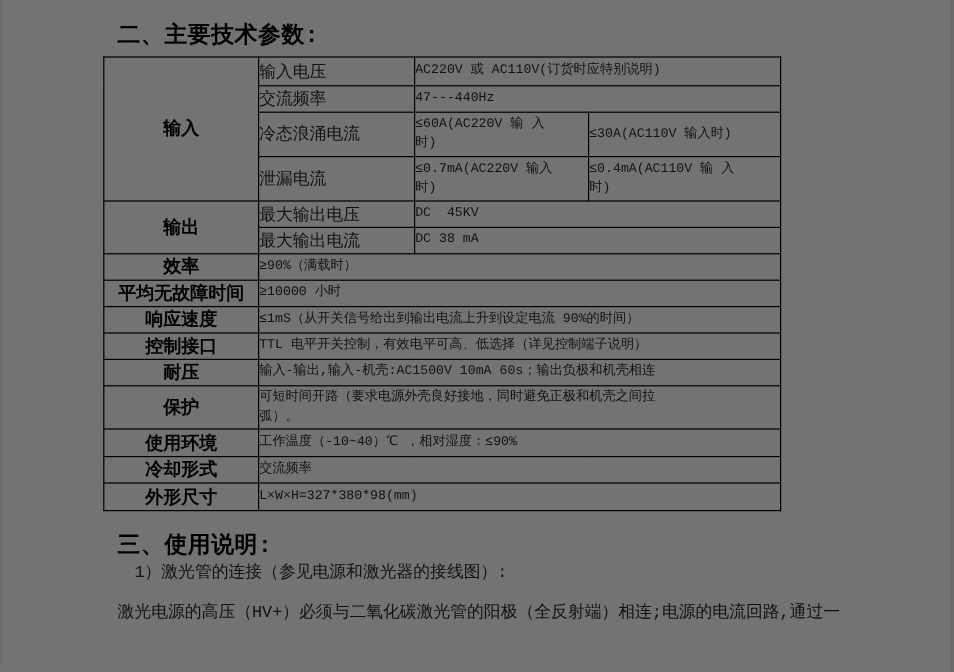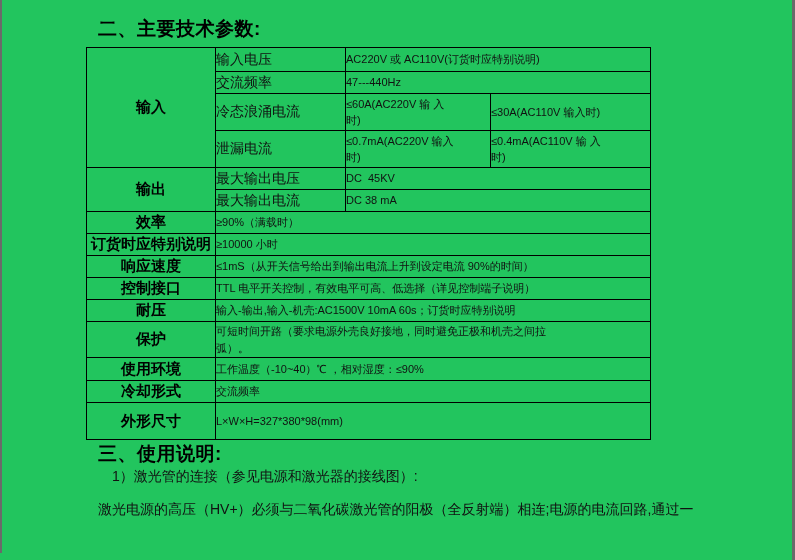--- a/index.html
+++ b/index.html
@@ -1,17 +1,17 @@
 <!DOCTYPE html>
 <html><head>
 <meta charset="utf-8">
 <style>
   html,body{margin:0;padding:0;background:#fff;}
-  .page{position:relative;width:795px;height:560px;background:#22c55e;overflow:hidden;
-        font-family:Liberation Sans, sans-serif;color:#111;}
+  .page{position:relative;width:795px;height:560px;background:#737373;overflow:hidden;
+        font-family:Liberation Mono, monospace;color:#111;}
   .edge-left{position:absolute;left:0;top:0;width:2px;height:553px;background:#6a6a6a;}
   .edge-right{position:absolute;left:792px;top:0;width:3px;height:560px;background:#6a6a6a;}
   .sec-heading{position:absolute;font-size:19px;font-weight:bold;color:#000;
         letter-spacing:0.5px;white-space:pre;}
   .sec2{left:98px;top:16px;}
   .sec3{left:98px;top:441px;}
   table.specs{position:absolute;left:86px;top:47px;border-collapse:collapse;
         table-layout:fixed;width:564px;}
   table.specs td{border:1.5px solid #000;padding:0;overflow:hidden;vertical-align:middle;}
   td.cat{font-weight:bold;font-size:15px;text-align:center;color:#000;margin-left:12px;}
@@ -69,49 +69,49 @@
     </tr>
     <tr style="height:22px">
       <td class="param">最大输出电流</td>
       <td class="val" colspan="2">DC 38 mA</td>
     </tr>
     <tr style="height:22px">
       <td class="cat">效率</td>
       <td class="val" colspan="3">≥90%（满载时）</td>
     </tr>
     <tr style="height:22px">
-      <td class="cat">订货时应特别说明</td>
+      <td class="cat">平均无故障时间</td>
       <td class="val" colspan="3">≥10000 小时</td>
     </tr>
     <tr style="height:22px">
       <td class="cat">响应速度</td>
       <td class="val" colspan="3">≤1mS（从开关信号给出到输出电流上升到设定电流 90%的时间）</td>
     </tr>
     <tr style="height:22px">
       <td class="cat">控制接口</td>
       <td class="val" colspan="3">TTL 电平开关控制，有效电平可高、低选择（详见控制端子说明）</td>
     </tr>
     <tr style="height:22px">
       <td class="cat">耐压</td>
-      <td class="val" colspan="3">输入-输出,输入-机壳:AC1500V 10mA 60s；订货时应特别说明</td>
+      <td class="val" colspan="3">输入-输出,输入-机壳:AC1500V 10mA 60s；输出负极和机壳相连</td>
     </tr>
     <tr style="height:36px">
       <td class="cat">保护</td>
       <td class="val" colspan="3">可短时间开路（要求电源外壳良好接地，同时避免正极和机壳之间拉
 弧）。</td>
     </tr>
     <tr style="height:23px">
       <td class="cat">使用环境</td>
       <td class="val" colspan="3">工作温度（-10~40）℃ ，相对湿度：≤90%</td>
     </tr>
     <tr style="height:22px">
       <td class="cat">冷却形式</td>
       <td class="val" colspan="3">交流频率</td>
     </tr>
-    <tr style="height:37px">
+    <tr style="height:23px">
       <td class="cat">外形尺寸</td>
       <td class="val" colspan="3">L×W×H=327*380*98(mm)</td>
     </tr>
   </tbody>
     </table>
 
   <div class="sec-heading sec3">三、使用说明:</div>
   <div class="body-line item1">1）激光管的连接（参见电源和激光器的接线图）:</div>
   <div class="body-line para1">激光电源的高压（HV+）必须与二氧化碳激光管的阳极（全反射端）相连;电源的电流回路,通过一</div>
 </div>

